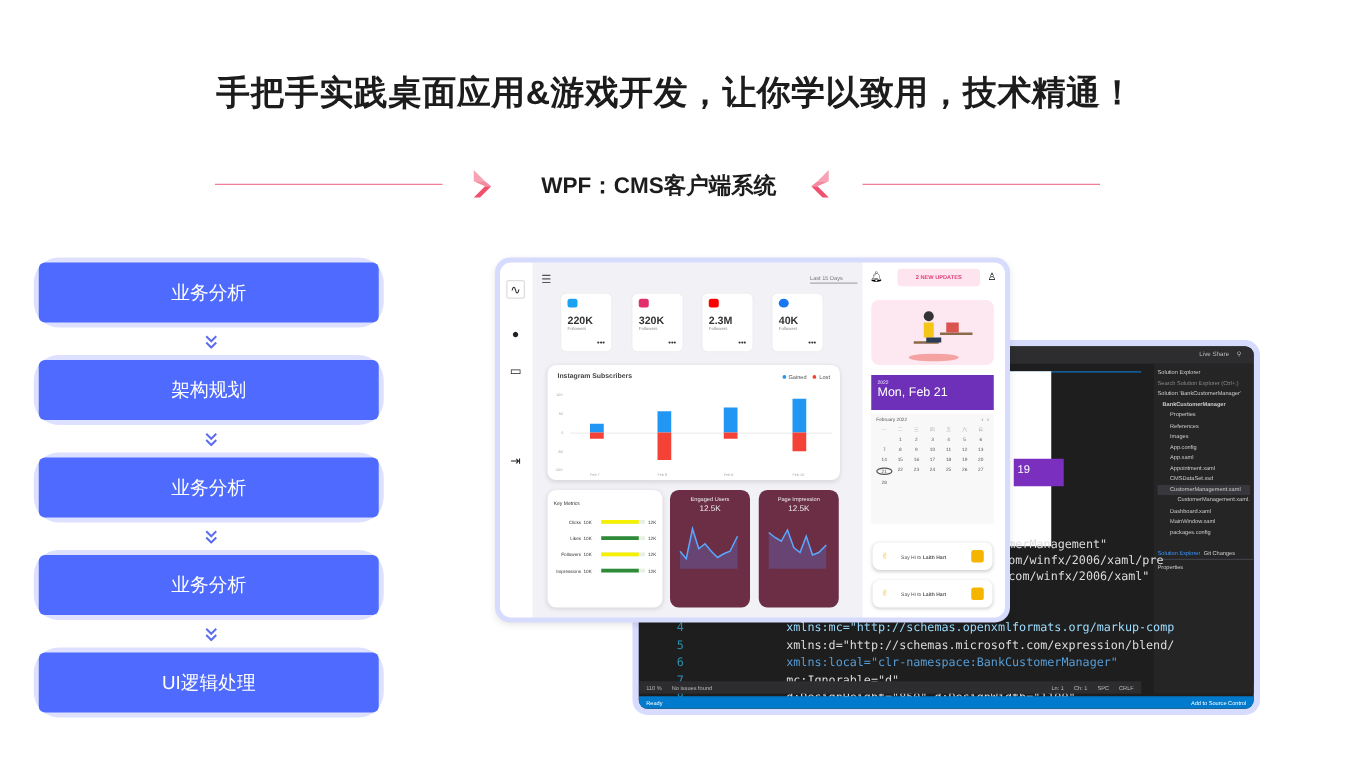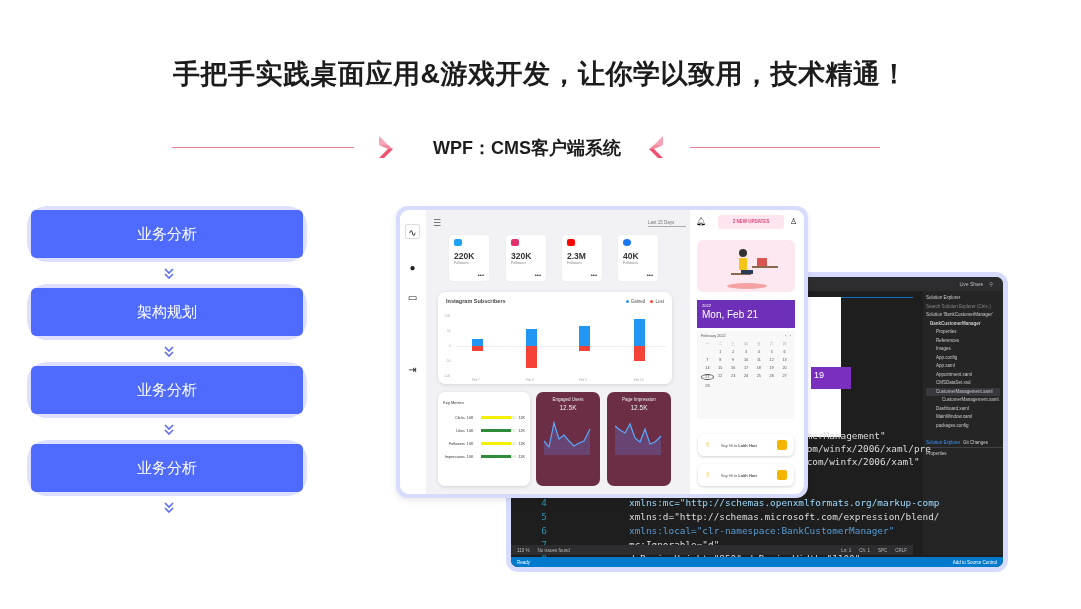--- a/index.html
+++ b/index.html
@@ -138,20 +138,23 @@
     </div>
   <div class="step">
       <div class="inner">业务分析</div>
     </div>
   <div class="arrow">
       <svg width="10" height="11" viewBox="0 0 10 11">
         <path d="M1 1 L5 5 L9 1" stroke="#5b6cf0" stroke-width="1.6" fill="none"></path>
         <path d="M1 6 L5 10 L9 6" stroke="#5b6cf0" stroke-width="1.6" fill="none"></path>
       </svg>
     </div>
+  <div class="step">
+      <div class="inner">UI逻辑处理</div>
+    </div>
 </div>
 
 <div class="vs">
   <div class="win">
     <div class="topbar">
       <span>Live Share</span>
       <span>⚲</span>
     </div>
     <div class="blueline"></div>
     <div class="preview2">

